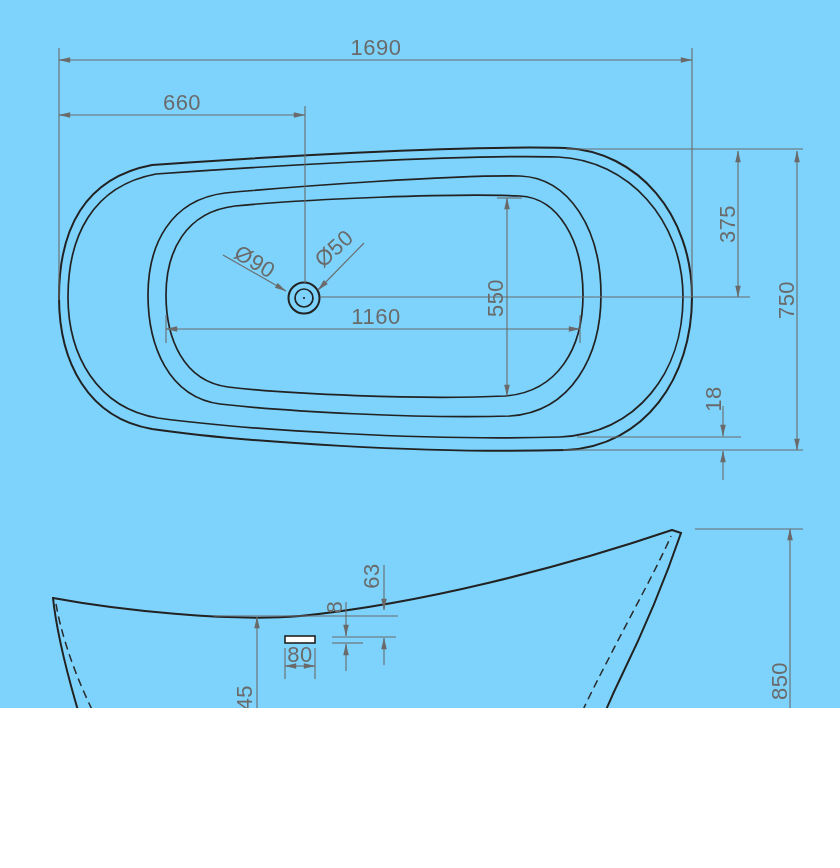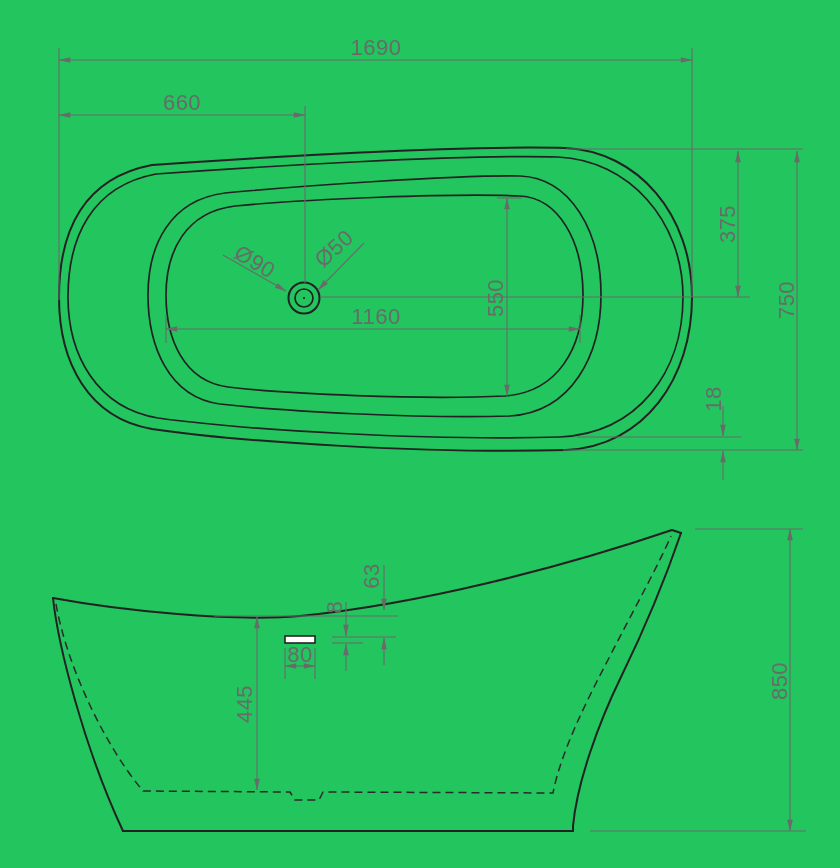--- a/index.html
+++ b/index.html
@@ -1,16 +1,16 @@
 <!DOCTYPE html>
 <html><head>
 <meta charset="utf-8">
 <style>
   html,body{margin:0;padding:0;background:#ffffff;}
-  .stage{position:relative;width:840px;height:868px;background:#22c55e;overflow:hidden;}
+  .stage{position:relative;width:840px;height:708px;background:#7dd3fc;overflow:hidden;}
   svg{display:block;}
   .dim-text{
     font-family:"Liberation Sans","DejaVu Sans",sans-serif;
     font-size:22px;
     fill:#6a6a6a;
     letter-spacing:0.5px;
   }
   .outline{fill:none;stroke:#222222;stroke-width:2;stroke-linejoin:round;stroke-linecap:round;}
   .outline-thin{fill:none;stroke:#222222;stroke-width:1.7;stroke-linejoin:round;}
   .dashed{fill:none;stroke:#2a2a2a;stroke-width:1.5;stroke-dasharray:8 5;stroke-linejoin:round;}

